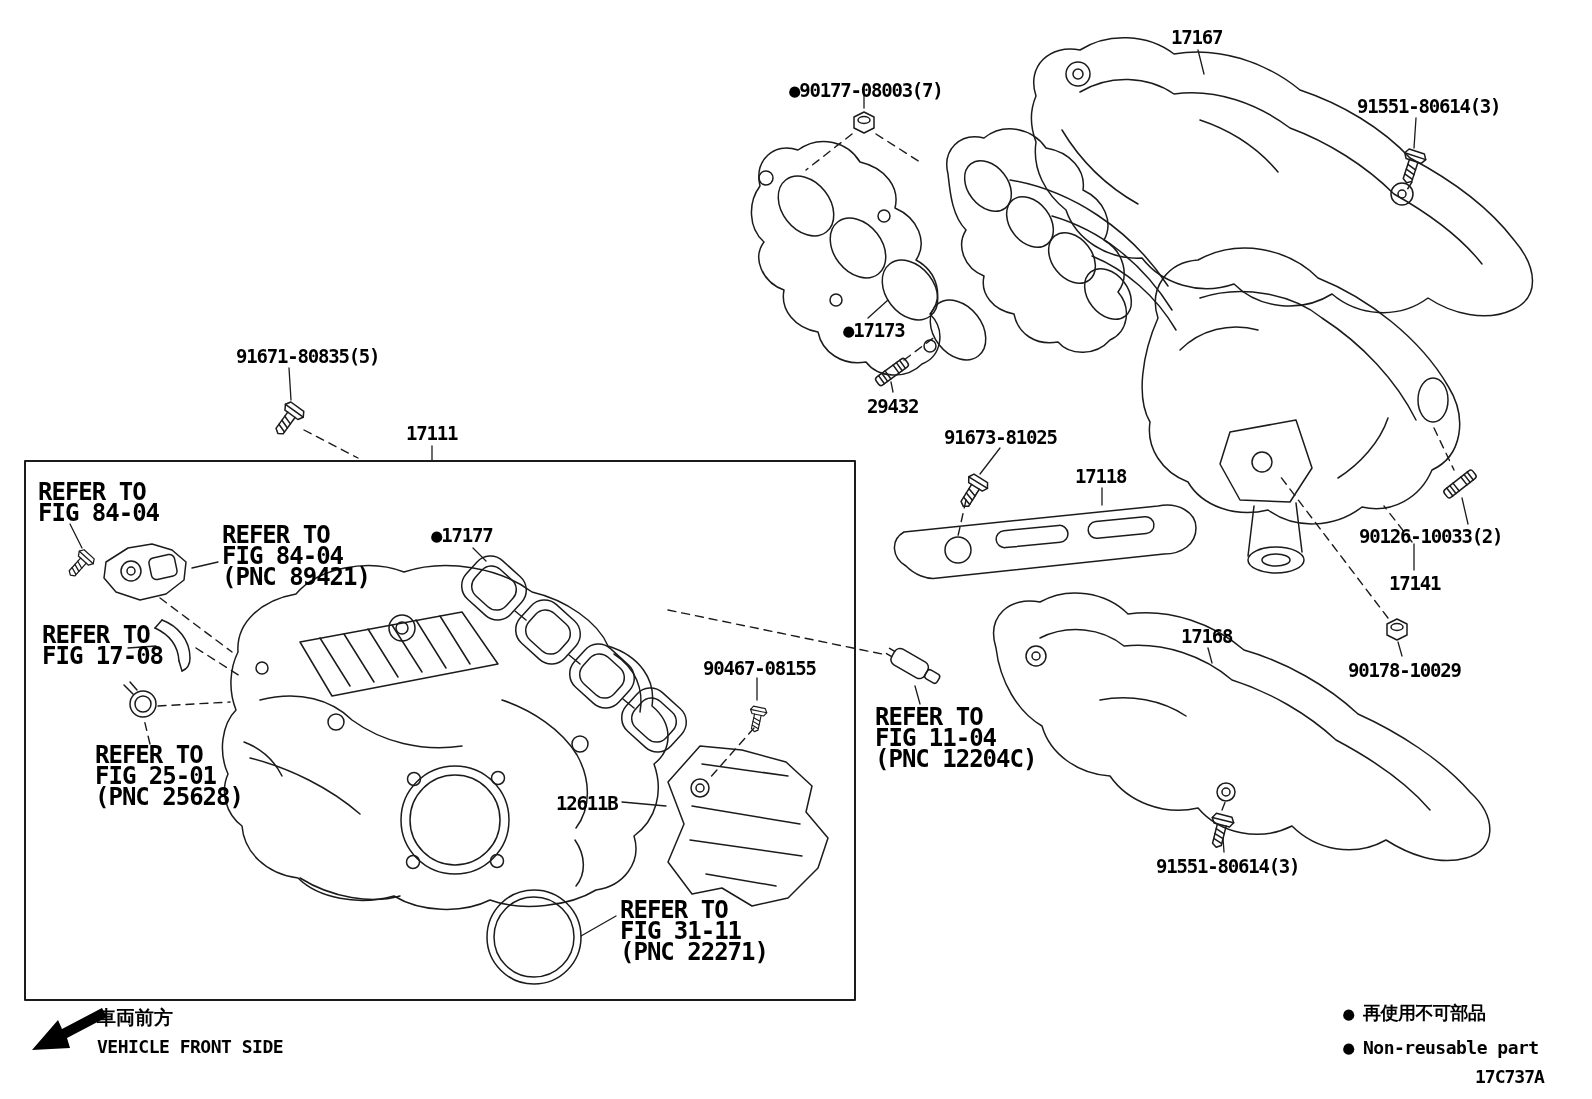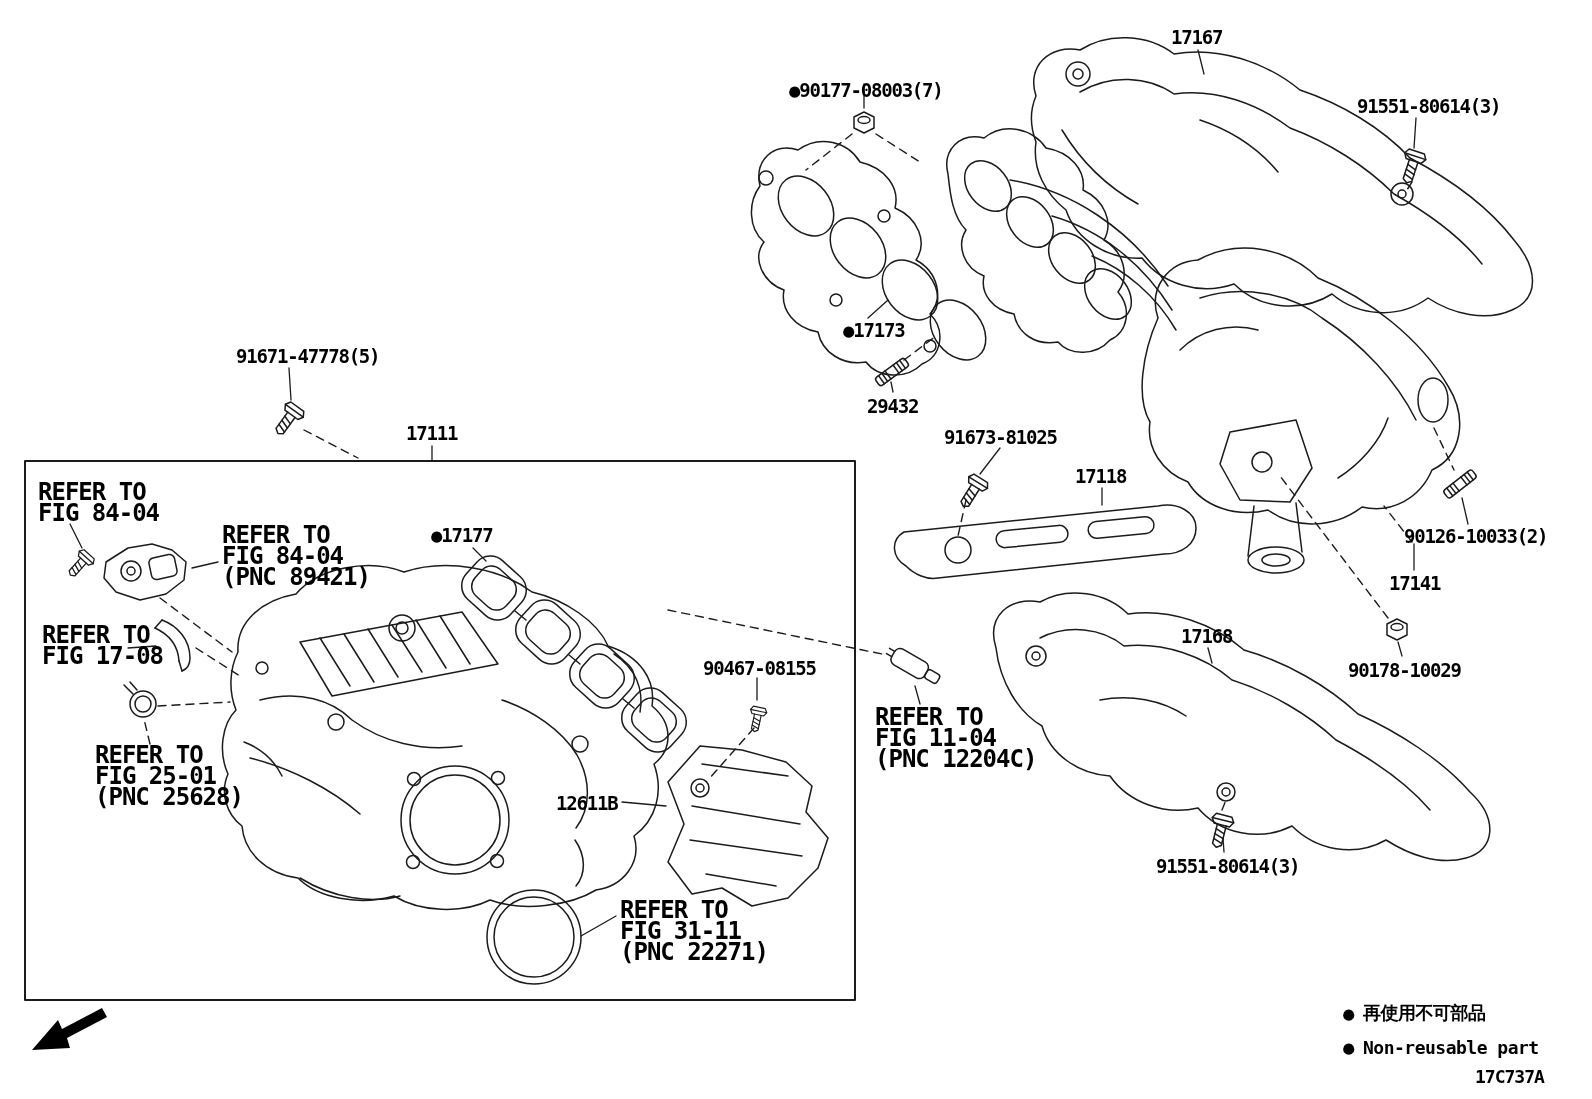--- a/index.html
+++ b/index.html
@@ -268,40 +268,44 @@
 
     <path d="M32,1050 L58,1020 L62,1029 L102,1008 L107,1017 L67,1038 L70,1048 Z" fill="#000" stroke="none"></path>
   </svg>
 
   <div id="labels-layer">
       <div class="plabel" style="left: 1171px; top: 26px;">17167</div>
       <div class="plabel" style="left: 1357px; top: 95px;">91551-80614(3)</div>
       <div class="plabel" style="left: 789px; top: 57px; margin-top: 22px;">●90177-08003(7)</div>
       <div class="plabel" style="left: 797px; top: 319px; margin-left: 46px;">●17173</div>
       <div class="plabel" style="left: 867px; top: 395px;">29432</div>
-      <div class="plabel" style="left: 236px; top: 345px;">91671-47778(5)</div>
+      <div class="plabel" style="left: 236px; top: 345px;">91671-80835(5)</div>
       <div class="plabel" style="left: 406px; top: 422px;">17111</div>
       <div class="plabel" style="left: 431px; top: 524px;">●17177</div>
       <div class="plabel" style="left: 944px; top: 426px;">91673-81025</div>
       <div class="plabel" style="left: 1075px; top: 465px;">17118</div>
-      <div class="plabel" style="left: 1404px; top: 525px;">90126-10033(2)</div>
+      <div class="plabel" style="left: 1359px; top: 525px;">90126-10033(2)</div>
       <div class="plabel" style="left: 1389px; top: 572px;">17141</div>
       <div class="plabel" style="left: 1181px; top: 625px;">17168</div>
       <div class="plabel" style="left: 1348px; top: 659px;">90178-10029</div>
       <div class="plabel" style="left: 703px; top: 657px;">90467-08155</div>
       <div class="plabel" style="left: 556px; top: 792px;">12611B</div>
       <div class="plabel" style="left: 1156px; top: 855px;">91551-80614(3)</div>
       <div class="rlabel" style="left: 38px; top: 482px;"><div>REFER TO</div><div>FIG 84-04</div></div>
       <div class="rlabel" style="left: 222px; top: 525px;"><div>REFER TO</div><div>FIG 84-04</div><div>(PNC 89421)</div></div>
       <div class="rlabel" style="left: 42px; top: 625px;"><div>REFER TO</div><div>FIG 17-08</div></div>
       <div class="rlabel" style="left: 95px; top: 745px;"><div>REFER TO</div><div>FIG 25-01</div><div>(PNC 25628)</div></div>
       <div class="rlabel" style="left: 620px; top: 900px;"><div>REFER TO</div><div>FIG 31-11</div><div>(PNC 22271)</div></div>
       <div class="rlabel" style="left: 875px; top: 707px;"><div>REFER TO</div><div>FIG 11-04</div><div>(PNC 12204C)</div></div>
     </div>
 
+  <div class="front-note">
+    <div class="jp">車両前方</div>
+    <div class="en">VEHICLE FRONT SIDE</div>
+  </div>
 
   <div class="legend">
     <div class="legend-row">
       <span class="bullet">●</span>
       <span>再使用不可部品</span>
     </div>
     <div class="legend-row">
       <span class="bullet">●</span>
       <span>Non-reusable part</span>
     </div>

